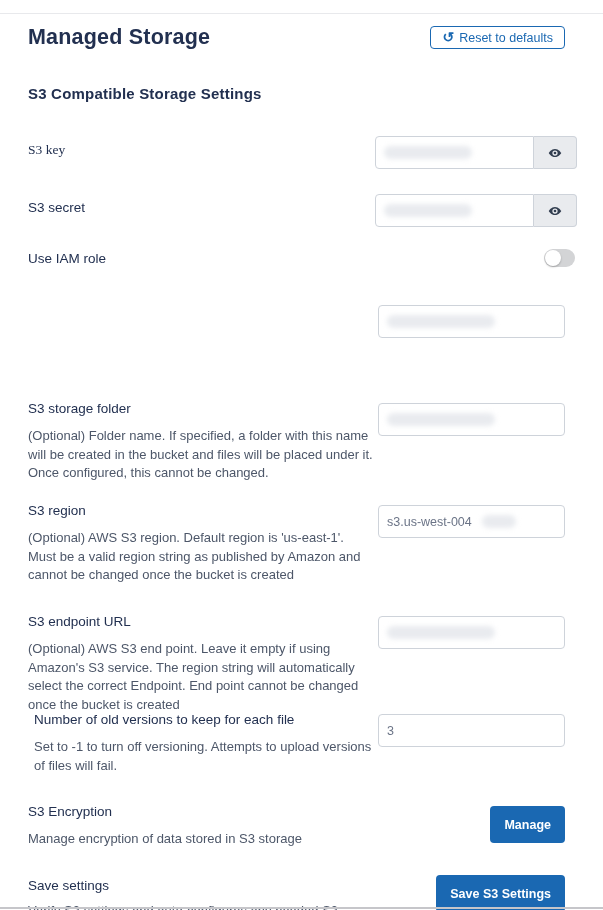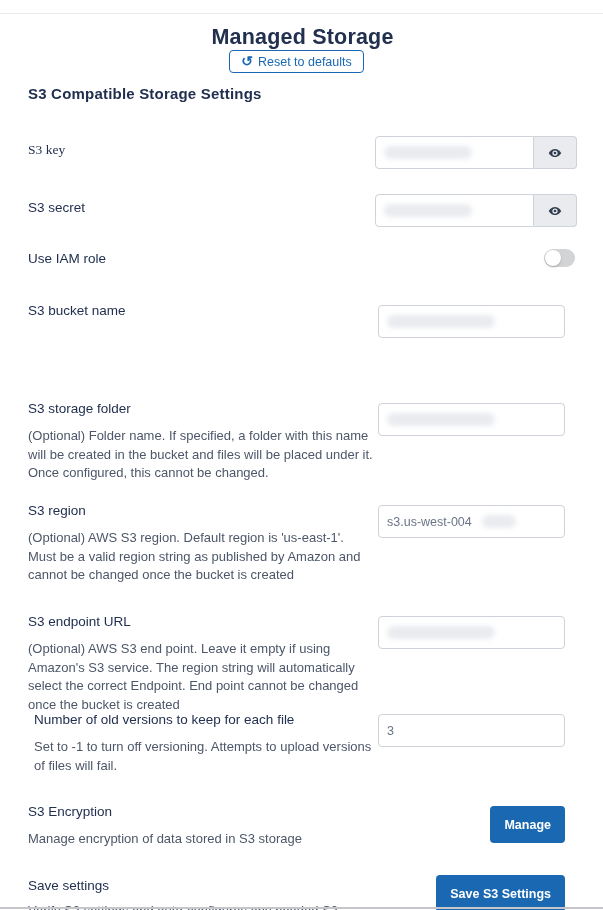--- a/index.html
+++ b/index.html
@@ -17,21 +17,21 @@
     position:relative;
     color:var(--navy);
   }
   .hairline-top{position:absolute;top:13px;left:0;width:603px;height:1px;background:#e8e9ec;}
   .hairline-bottom{position:absolute;top:907px;left:0;width:603px;height:2px;background:#c6c6ca;}
 
   .row{position:absolute;left:28px;right:26px;display:flex;justify-content:space-between;align-items:flex-start;}
   .left-col{flex:1;max-width:352px;}
   .right-col{width:202px;display:flex;justify-content:flex-end;flex-shrink:0;}
 
-  .page-header{top:25px;align-items:center;flex-direction:column;}
+  .page-header{top:25px;align-items:center;}
   .page-title{font-size:21.5px;color:var(--navy);letter-spacing:.2px;}
   .btn-outline{
     height:23px;margin-right:12px;padding:0 11px;
     display:inline-flex;align-items:center;gap:5px;
     background:#fff;border:1px solid var(--accent);border-radius:4px;
     color:var(--accent);font-size:12.5px;cursor:pointer;white-space:nowrap;
   }
   .reset-glyph{font-size:14px;font-weight:700;line-height:1;transform:translateY(-1px);}
 
   .section-heading{position:absolute;top:85px;left:28px;font-size:15px;color:var(--navy);letter-spacing:.2px;}
@@ -144,21 +144,20 @@
   </div>
   <div class="right-col">
     <div class="toggle">
         <div class="knob"></div>
       </div>
   </div>
 </div>
 
 <div class="row r-bucket">
   <div class="left-col">
-    <div class="field-label">S3 bucket name</div>
   </div>
   <div class="right-col offset-3">
     <div class="input plain">
         <span class="blur-chip w108"></span>
       </div>
   </div>
 </div>
 
 <div class="row r-folder">
   <div class="left-col">

